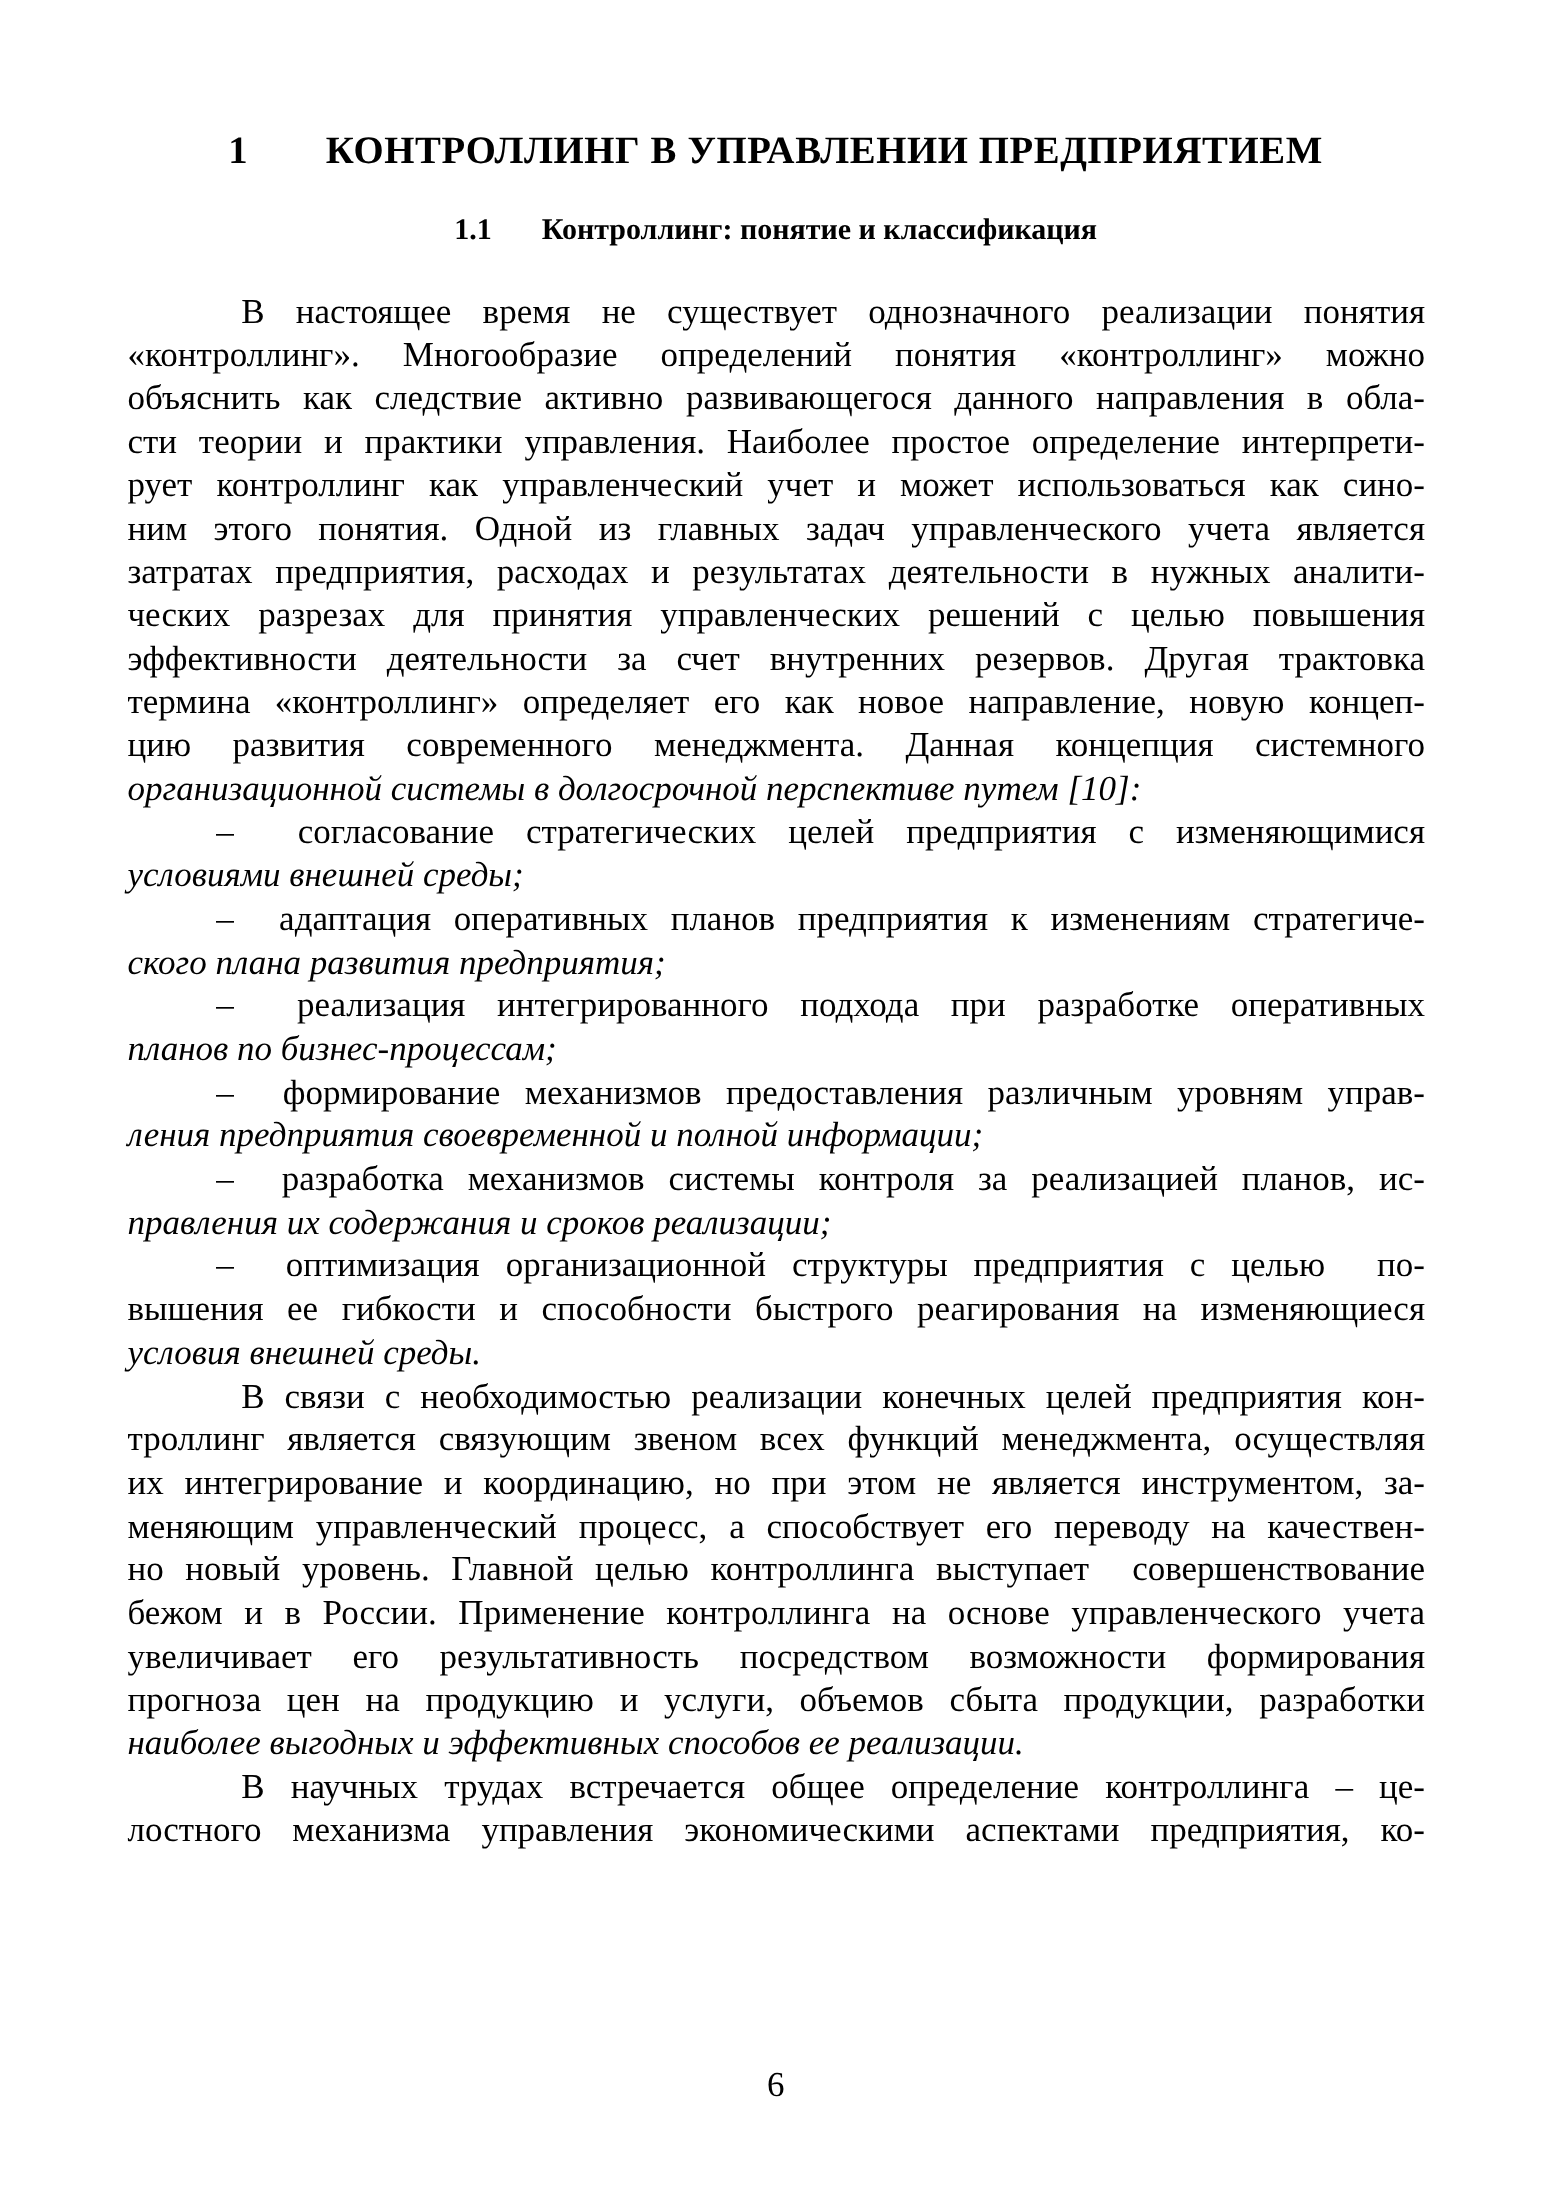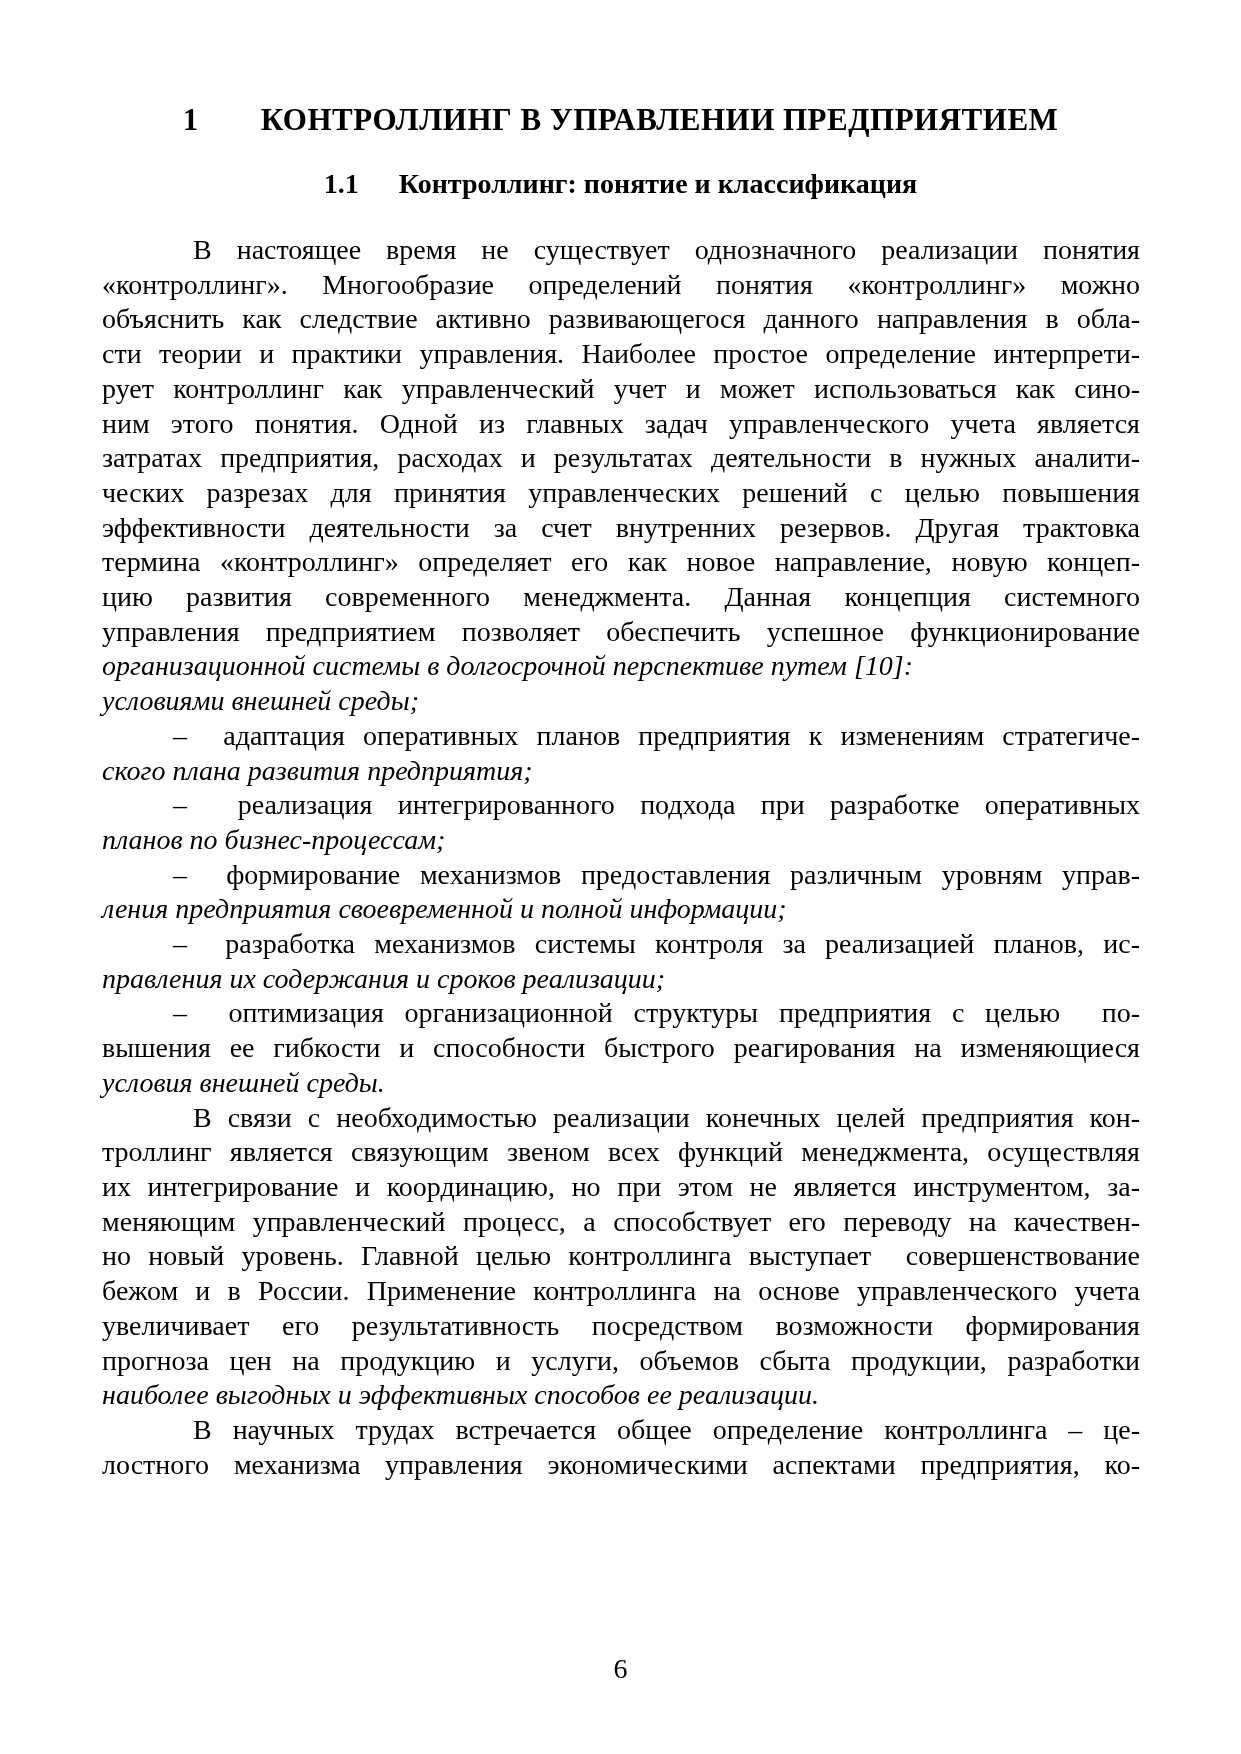--- a/index.html
+++ b/index.html
@@ -22,21 +22,21 @@
     font-weight: bold;
     font-size: 31px;
     line-height: 40px;
     letter-spacing: 0.5px;
   }
   .h1 .num-gap { display: inline-block; width: 62px; }
   .h2 {
     margin-top: 24px;
     text-align: center;
     font-weight: bold;
-    font-size: 28px;
+    font-size: 24px;
     line-height: 40px;
   }
   .h2 .num-gap { display: inline-block; width: 40px; }
   .content {
     margin: 29px 101px 0 102px;
     font-size: 28px;
     line-height: 34.7px;
   }
   .line {
     text-align: justify;
@@ -74,22 +74,22 @@
       <div class="line">«контроллинг». Многообразие определений понятия «контроллинг» можно</div>
       <div class="line">объяснить как следствие активно развивающегося данного направления в обла-</div>
       <div class="line">сти теории и практики управления. Наиболее простое определение интерпрети-</div>
       <div class="line">рует контроллинг как управленческий учет и может использоваться как сино-</div>
       <div class="line">ним этого понятия. Одной из главных задач управленческого учета является</div>
       <div class="line">затратах предприятия, расходах и результатах деятельности в нужных аналити-</div>
       <div class="line">ческих разрезах для принятия управленческих решений с целью повышения</div>
       <div class="line">эффективности деятельности за счет внутренних резервов. Другая трактовка</div>
       <div class="line">термина «контроллинг» определяет его как новое направление, новую концеп-</div>
       <div class="line">цию развития современного менеджмента. Данная концепция системного</div>
-      <div class="line">управления предприятием позволяет обеспечить успешное функционирование</div>
       <div class="line last">организационной системы в долгосрочной перспективе путем [10]:</div>
+      <div class="line ind-list">–&nbsp; согласование стратегических целей предприятия с изменяющимися</div>
       <div class="line last">условиями внешней среды;</div>
       <div class="line ind-list">–&nbsp; адаптация оперативных планов предприятия к изменениям стратегиче-</div>
       <div class="line last">ского плана развития предприятия;</div>
       <div class="line ind-list">–&nbsp; реализация интегрированного подхода при разработке оперативных</div>
       <div class="line last">планов по бизнес-процессам;</div>
       <div class="line ind-list">–&nbsp; формирование механизмов предоставления различным уровням управ-</div>
       <div class="line last">ления предприятия своевременной и полной информации;</div>
       <div class="line ind-list">–&nbsp; разработка механизмов системы контроля за реализацией планов, ис-</div>
       <div class="line last">правления их содержания и сроков реализации;</div>
       <div class="line ind-list">–&nbsp; оптимизация организационной структуры предприятия с целью&nbsp; по-</div>

